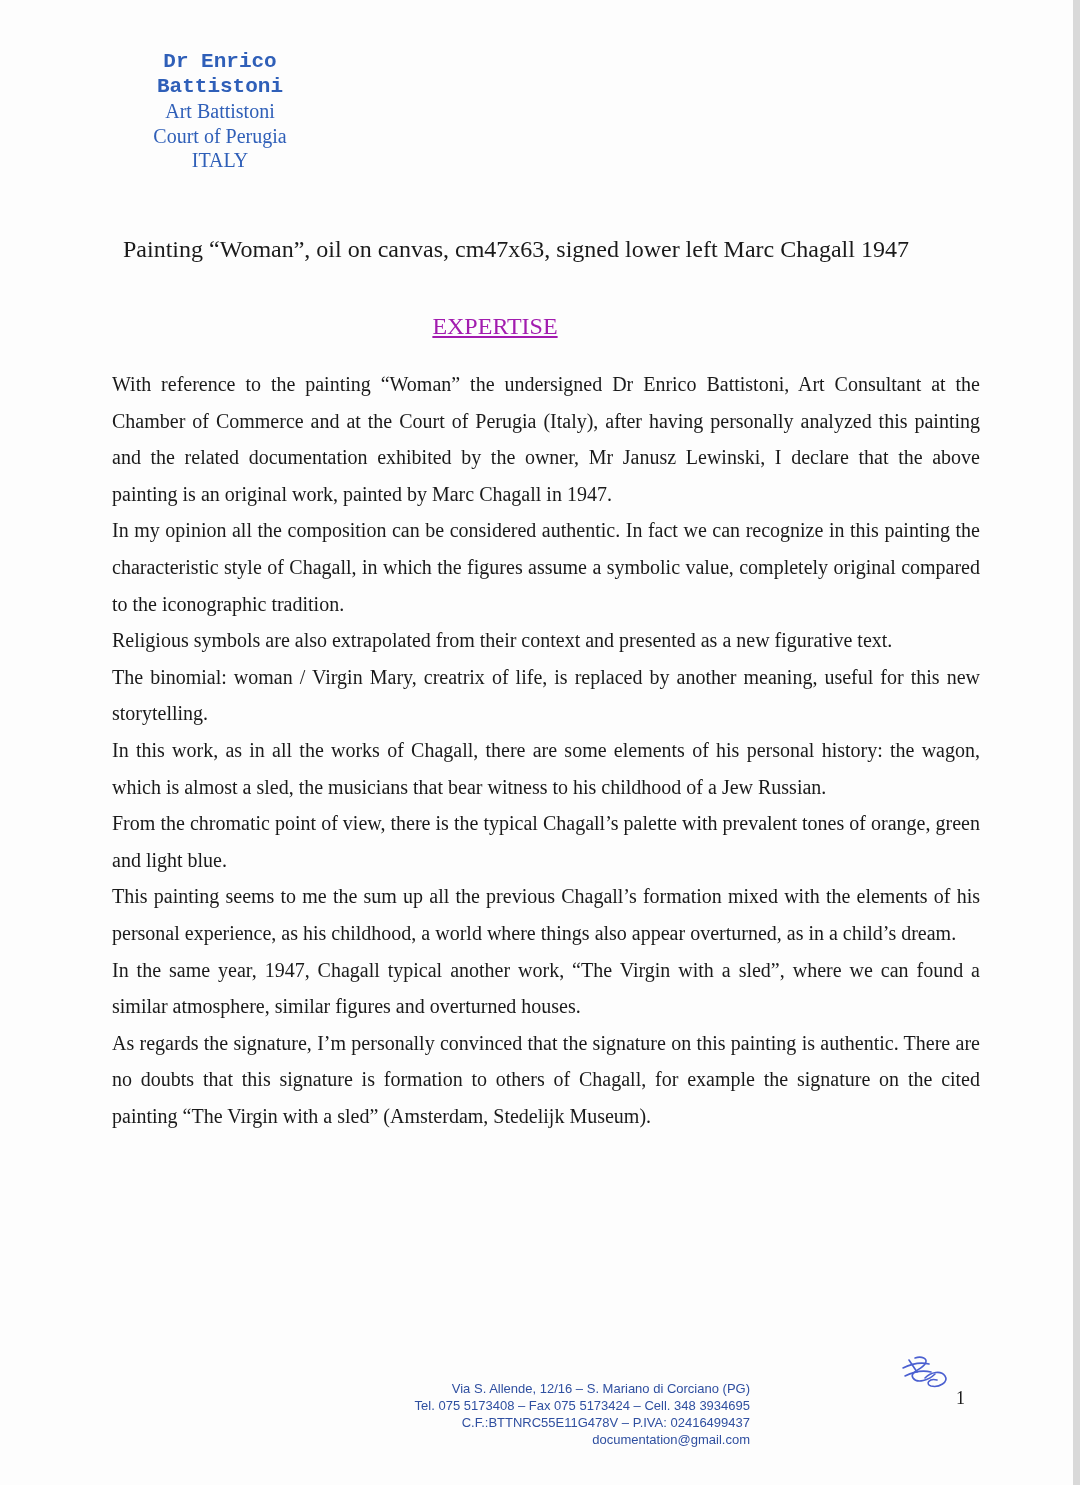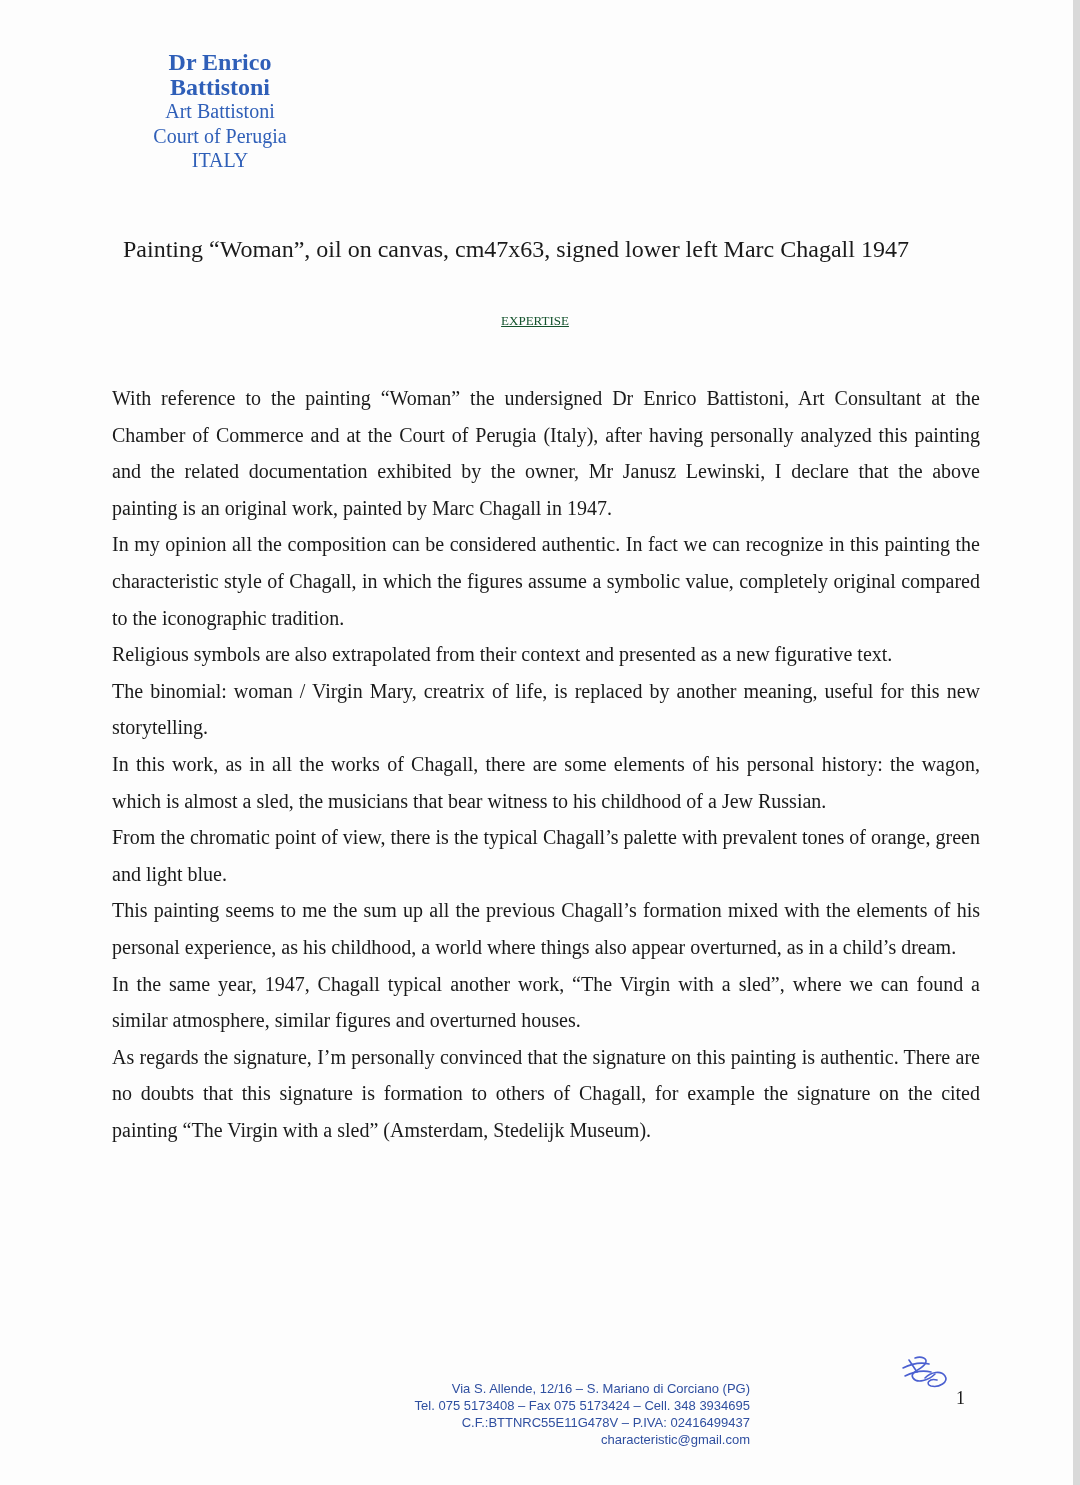--- a/index.html
+++ b/index.html
@@ -9,31 +9,31 @@
     font-family: "Liberation Serif", serif;
   }
   .page {
     position: absolute; left: 0; top: 0; width: 1073px; height: 1485px;
     background: #fdfdfd;
   }
   .letterhead {
     position: absolute; left: 120px; top: 50px; width: 200px;
     text-align: center; color: #2f5fb8; font-size: 20px; line-height: 24.5px;
   }
-  .letterhead .name { font-weight: bold; font-size: 24px; }
+  .letterhead .name { font-weight: bold; font-size: 21px; font-family: Liberation Mono, monospace; }
   .subject {
     position: absolute; left: 123px; top: 236px; font-size: 24px; color: #1a1a1a;
     white-space: nowrap;
   }
   .heading {
     position: absolute; left: 0; width: 990px; top: 313px; text-align: center;
-    font-size: 13px; color: #14532d; text-decoration: underline; padding-left: 40px;
+    font-size: 24px; color: #a21caf; text-decoration: underline;
   }
   .body {
-    position: absolute; left: 112px; top: 380px; width: 868px;
+    position: absolute; left: 112px; top: 366px; width: 868px;
     font-size: 20px; line-height: 36.6px; color: #1a1a1a;
   }
   .body p { margin: 0; text-align: justify; }
   .footer {
     position: absolute; left: 330px; top: 1380px; width: 420px;
     text-align: right; color: #2f4fa0;
     font-family: "Liberation Sans", sans-serif; font-size: 13px; line-height: 17px;
   }
   .initials { position: absolute; left: 895px; top: 1350px; width: 65px; height: 45px; }
   .page-number {
@@ -65,21 +65,21 @@
     <p>From the chromatic point of view, there is the typical Chagall’s palette with prevalent tones of orange, green and light blue.</p>
     <p>This painting seems to me the sum up all the previous Chagall’s formation mixed with the elements of his personal experience, as his childhood,  a world where things also appear overturned, as in a child’s dream.</p>
     <p>In the same year, 1947, Chagall typical another work, “The Virgin with a sled”, where we can found a similar atmosphere, similar figures and overturned houses.</p>
     <p>As regards the signature, I’m personally convinced that the signature on this painting is authentic. There are no doubts that this signature is formation to others of Chagall, for example the signature on the cited  painting “The Virgin with a sled” (Amsterdam, Stedelijk Museum).</p>
   </div>
 
   <div class="footer">
     <div>Via S. Allende, 12/16 – S. Mariano di Corciano (PG)</div>
     <div>Tel. 075 5173408 – Fax 075 5173424 – Cell. 348 3934695</div>
     <div>C.F.:BTTNRC55E11G478V – P.IVA: 02416499437</div>
-    <div>characteristic@gmail.com</div>
+    <div>documentation@gmail.com</div>
   </div>
 
   <svg class="initials" viewBox="0 0 65 45">
     <g fill="none" stroke="#4a5fd0" stroke-width="1.6" stroke-linecap="round">
       <path d="M14 10 L22 22"></path>
       <path d="M8 18 C16 14 26 12 34 14"></path>
       <path d="M10 26 C18 22 28 20 36 22"></path>
       <path d="M20 8 C26 6 34 8 30 14 C26 20 14 22 18 28 C22 34 34 30 40 24"></path>
       <path d="M30 28 C36 22 46 20 50 26 C54 32 44 38 36 36 C30 34 34 28 42 30"></path>
     </g>

